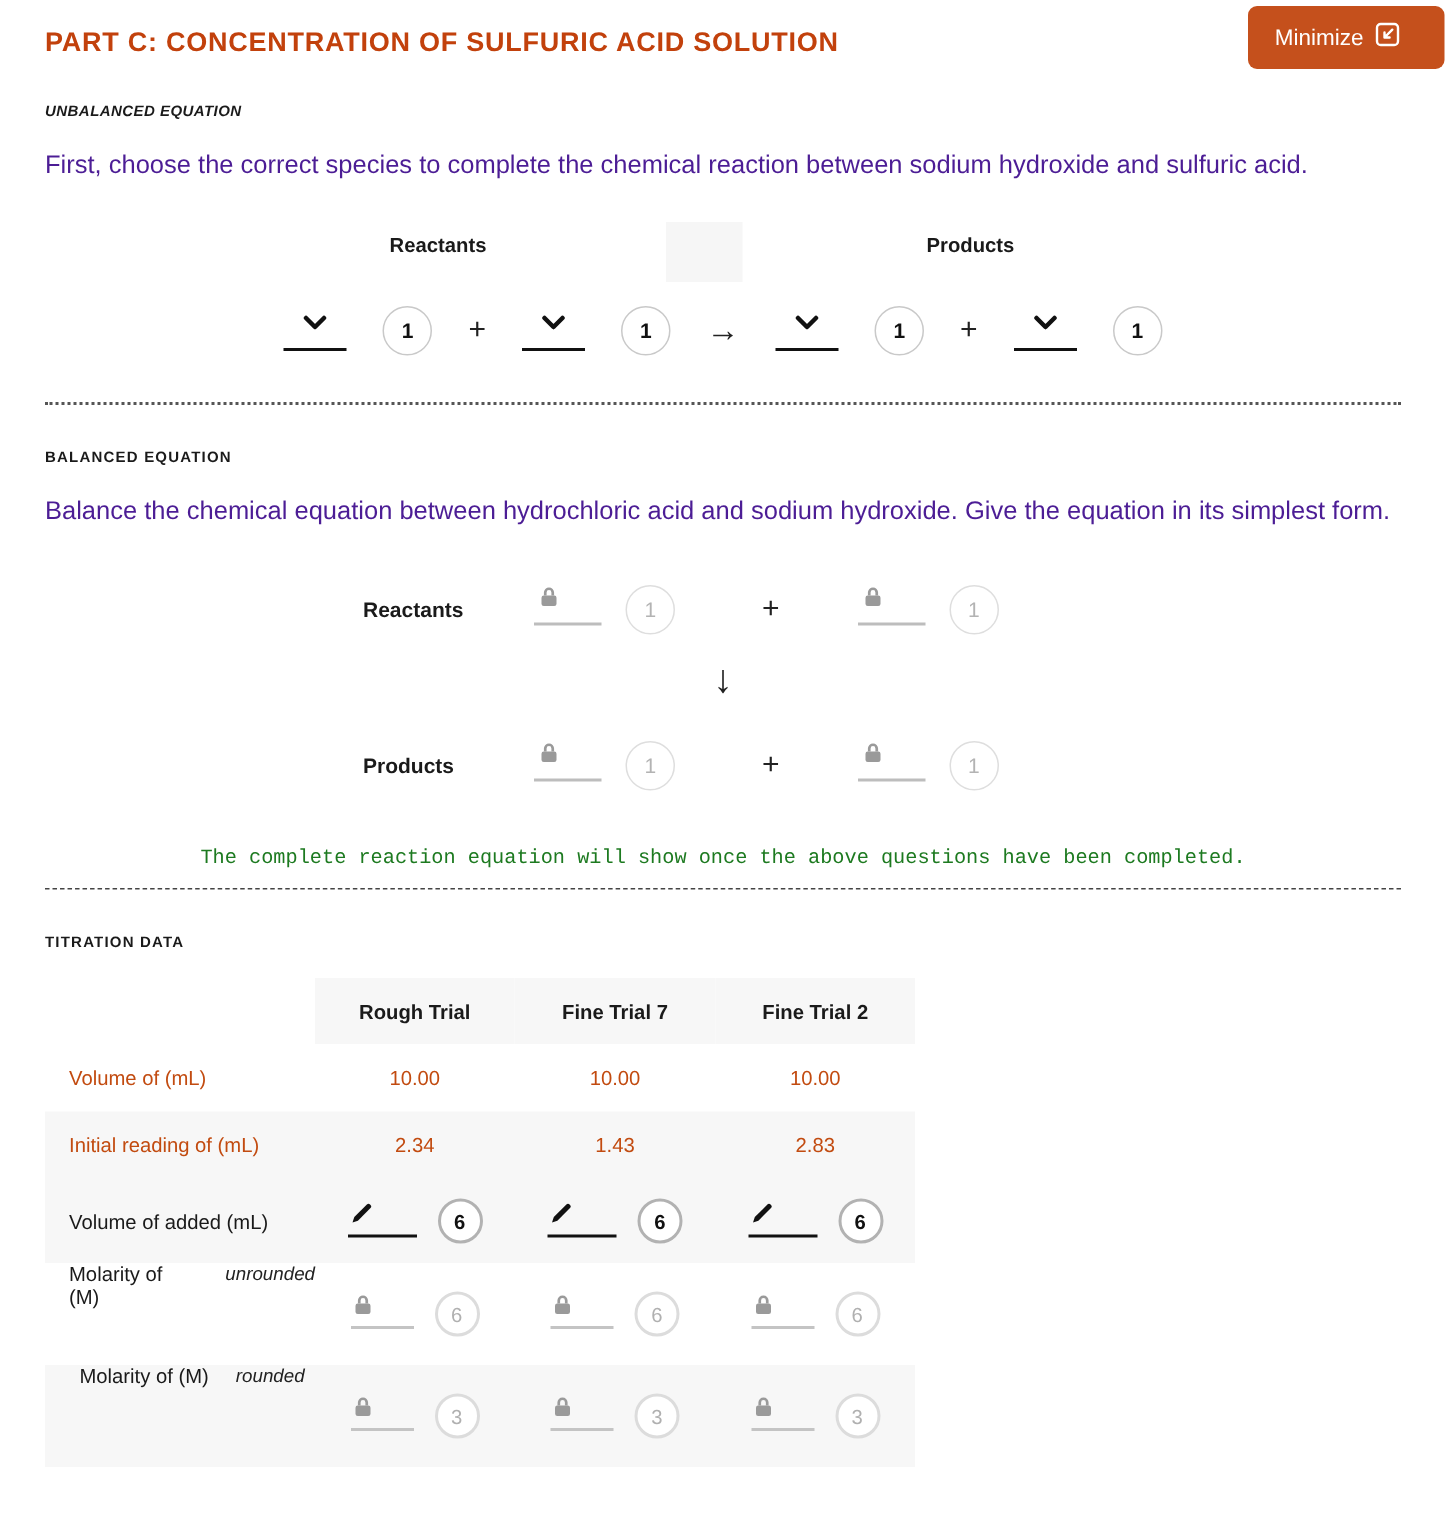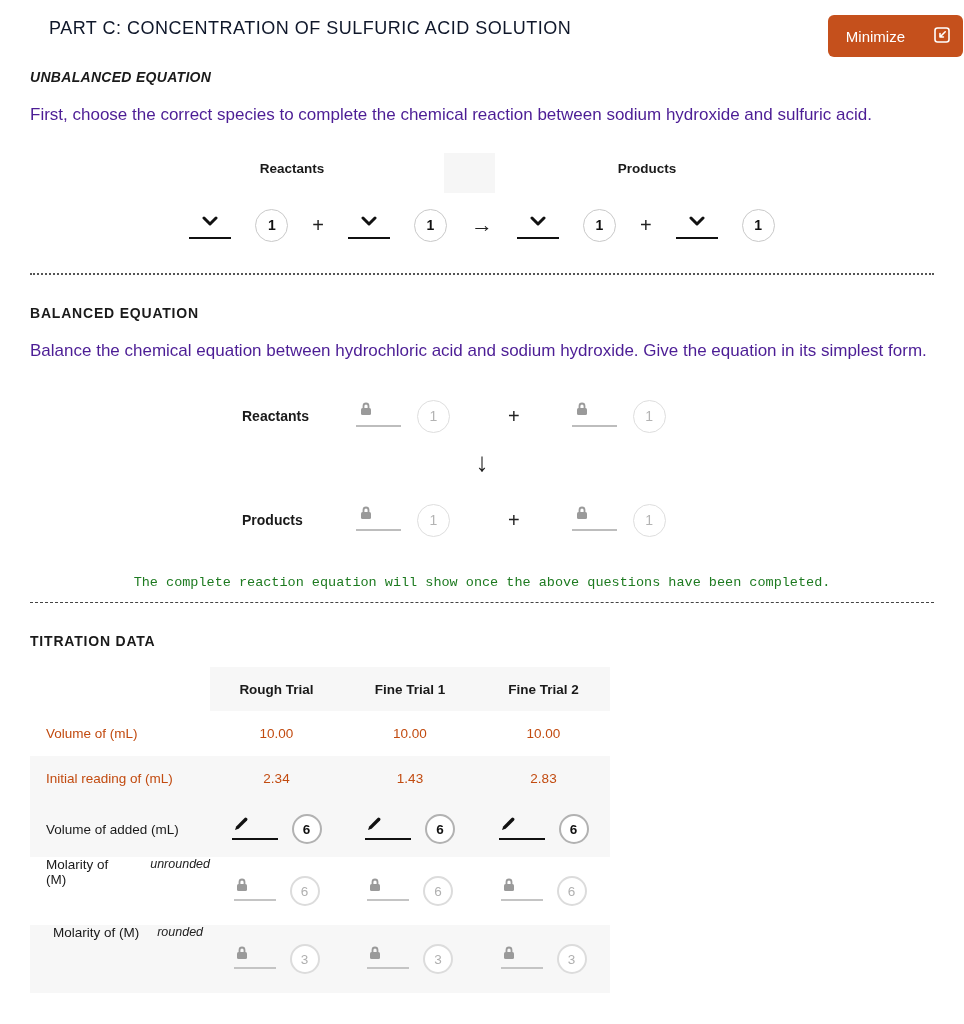--- a/index.html
+++ b/index.html
@@ -7,30 +7,30 @@
   body {
     background:#ffffff;
     font-family:"Liberation Sans","DejaVu Sans",sans-serif;
     color:#1a1a1a;
     position:relative;
     overflow:hidden;
   }
   .page { padding:14px 30px 0 30px; position:relative; }
 
   
-  .title { font-size:18px; font-weight:normal; letter-spacing:.5px; color:#0f172a; margin-top:4px;margin-left:19px; }
+  .title { font-size:18px; font-weight:bold; letter-spacing:.5px; color:#c2410c; margin-top:4px; }
   .minimize-btn {
-    position:absolute; top:15px; right:1px; height:42px;
+    position:absolute; top:4px; right:1px; height:42px;
     background:#c5501c; border:none; border-radius:6px;
     color:#fff; font-size:15px; font-family:inherit;
-    display:flex; align-items:center; gap:28px; padding:0 12px 0 18px; cursor:pointer;
+    display:flex; align-items:center; gap:7px; padding:0 29px 0 18px; cursor:pointer;
   }
 
   
-  .sec-label { font-size:14px; font-weight:600; letter-spacing:.8px; color:#1a1a1a; }
+  .sec-label { font-size:10px; font-weight:600; letter-spacing:.8px; color:#1a1a1a; }
   .italic { font-style:italic; letter-spacing:.3px; }
   .instruction { font-size:17px; color:#4c1d95; margin-top:20px; }
 
   
   .eq-labels { position:relative; height:40px; margin-top:28px; }
   .eq-side-label { position:absolute; top:8px; width:120px; text-align:center; font-weight:bold; font-size:13.5px; }
   .reactants-pos { left:202px; }
   .products-pos  { left:557px; }
   .arrow-box { position:absolute; left:414px; top:0; width:51px; height:40px; background:#f6f6f6; }
 
@@ -187,21 +187,21 @@
 
   <hr class="divider-dashed">
 
   <div class="sec-label mt30">TITRATION DATA</div>
 
   <div class="table">
 
     <div class="trow h44">
       <div class="tcell tlabel"></div>
       <div class="tcell hdr hdr-bg">Rough Trial</div>
-      <div class="tcell hdr hdr-bg">Fine Trial 1</div>
+      <div class="tcell hdr hdr-bg">Fine Trial 7</div>
       <div class="tcell hdr hdr-bg">Fine Trial 2</div>
     </div>
 
     <div class="trow h45">
       <div class="tcell tlabel orange">Volume of (mL)</div>
       <div class="tcell orange">10.00</div>
       <div class="tcell orange">10.00</div>
       <div class="tcell orange">10.00</div>
     </div>
 

